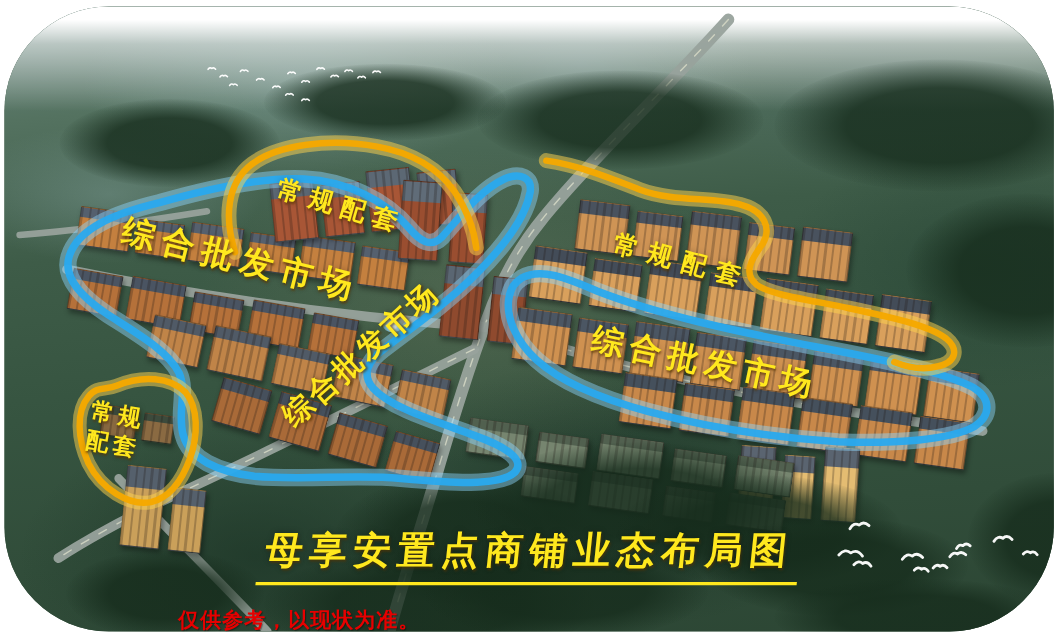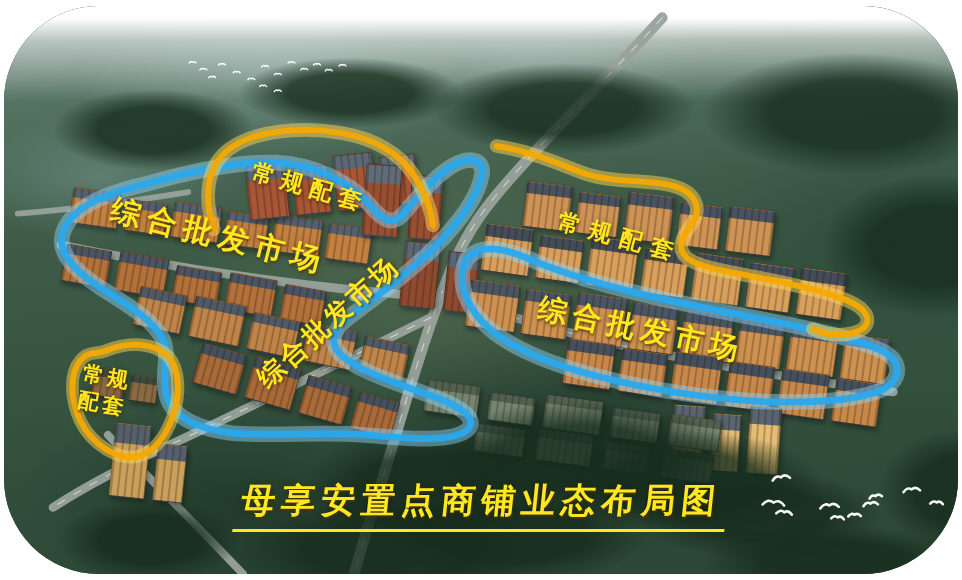--- a/index.html
+++ b/index.html
@@ -227,14 +227,15 @@
     <div class="lbl" id="lbl-left">综合批发市场</div>
     <div class="lbl" id="lbl-center">综合批发市场</div>
     <div class="lbl" id="lbl-rsup">常规配套</div>
     <div class="lbl" id="lbl-rmkt">综合批发市场</div>
     <div class="lbl" id="lbl-bl">
       <span>常规</span><br>
       <span>配套</span>
     </div>
 
     <div id="title">母享安置点商铺业态布局图</div>
+    <div id="disclaimer">仅供参考，以现状为准。</div>
   </div>
 </div>
 
 </body></html>

